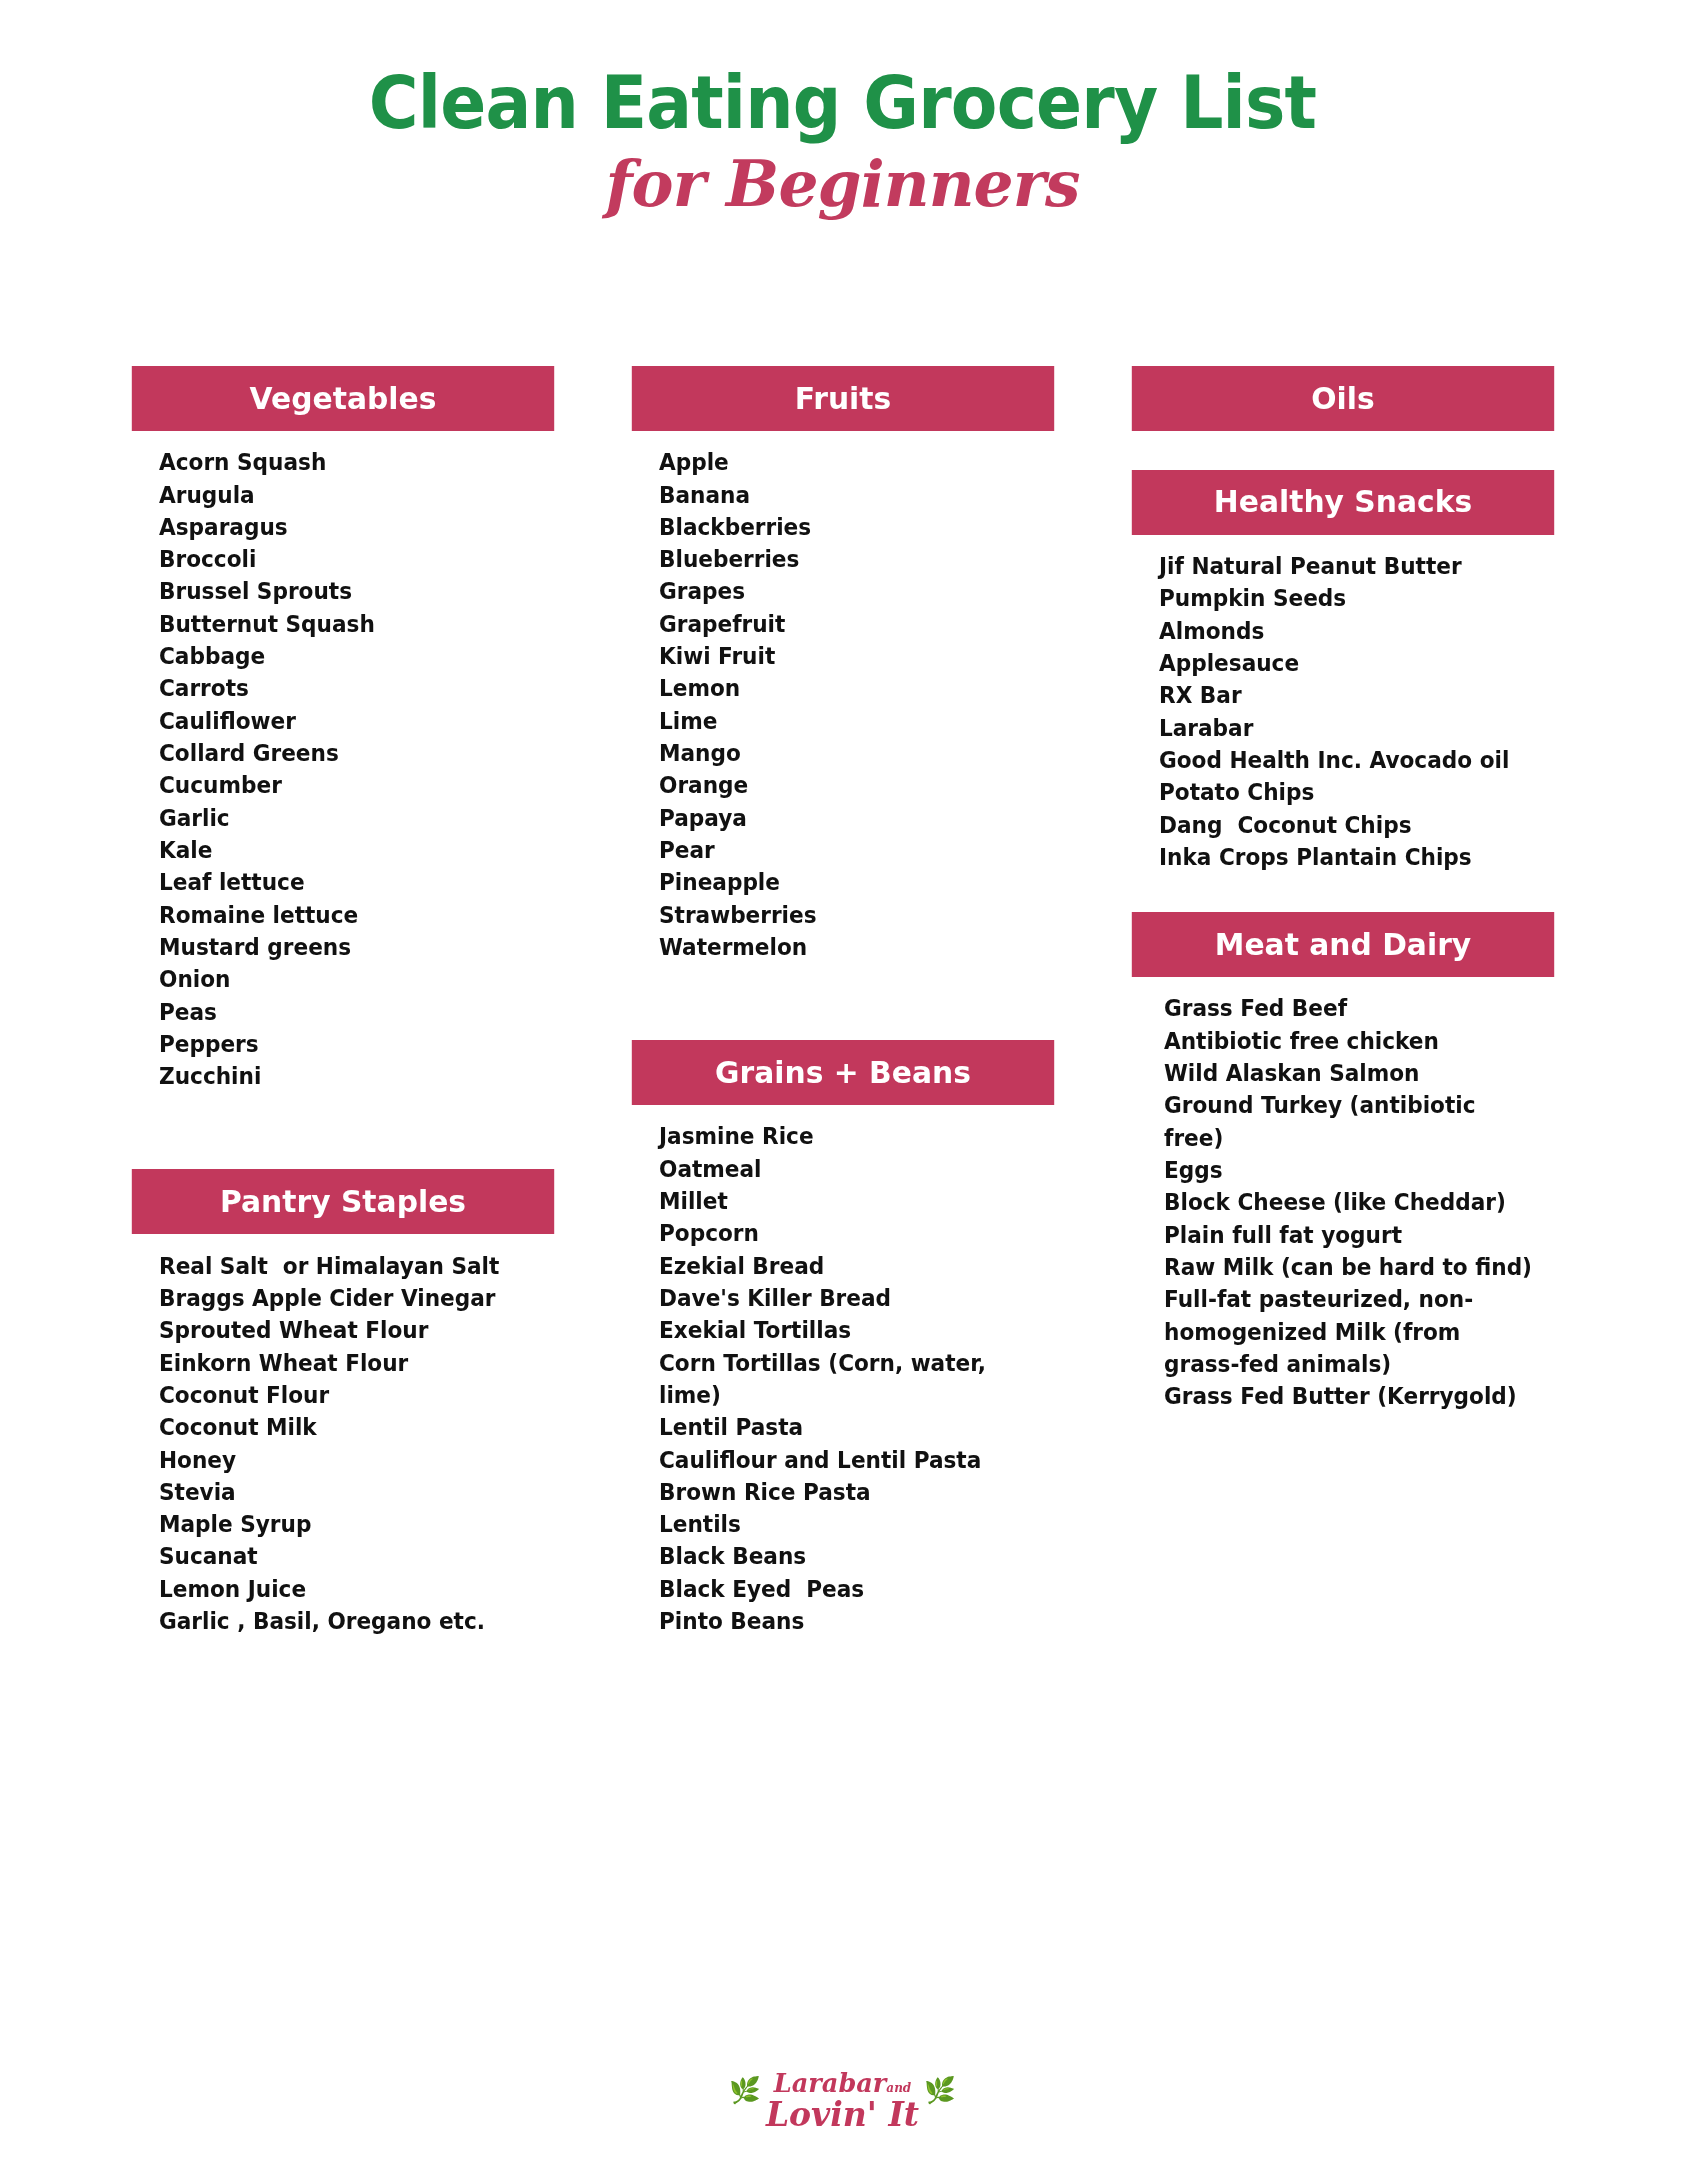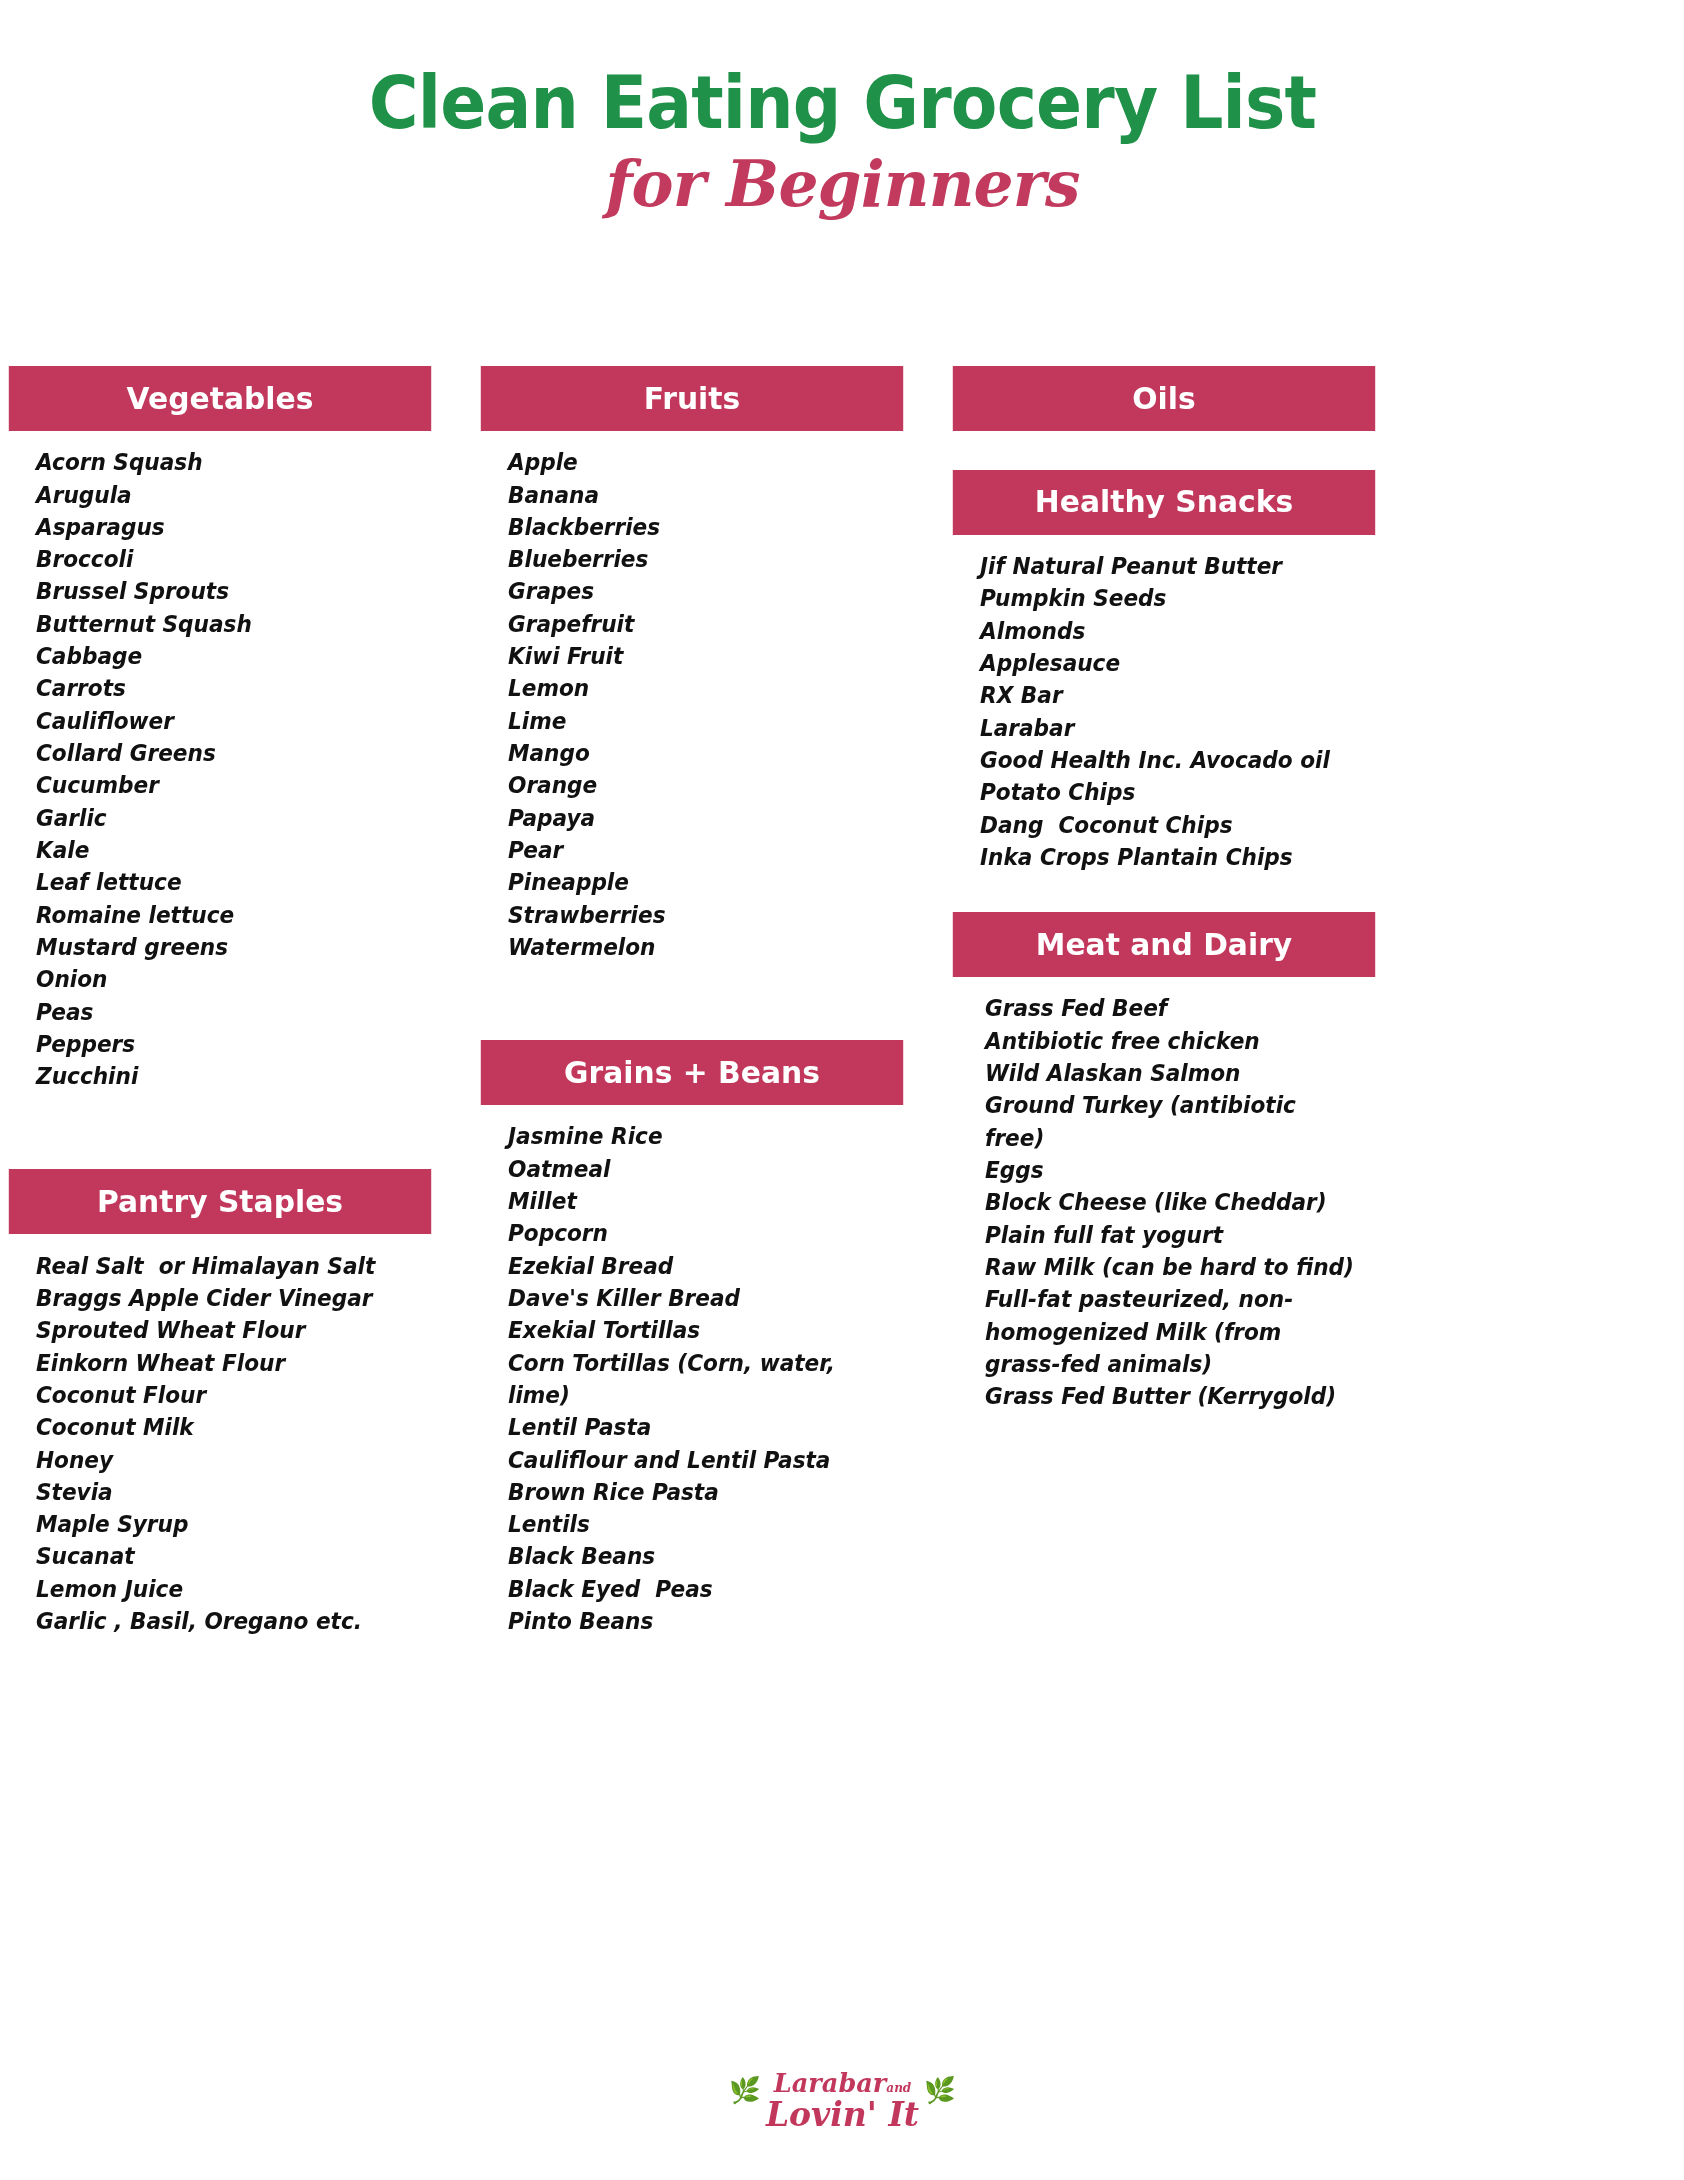--- a/index.html
+++ b/index.html
@@ -49,22 +49,22 @@
     letter-spacing: -0.9px;
   }
 
   
   .columns {
     position: absolute;
     top: 366px;
     left: 0;
     width: 1685px;
     display: flex;
-    justify-content: flex-start;
-    gap: 32px;
+    justify-content: center;
+    gap: 60px;
   }
   .col {
     width: 440px;
   }
   .col-1 { width: 440px; }
   .col-2 { width: 440px; }
   .col-3 { width: 440px; }
 
   .section { margin-bottom: 3.4px; }
 
@@ -78,21 +78,20 @@
     letter-spacing: 0px;
     padding: 13.6px 5.1px 15.3px 5.1px;
     box-sizing: border-box;
     transform: scaleX(0.96);
   }
 
   .items {
     list-style: none;
     margin: 0;
     padding: 15.3px 0 0 36px;
-    font-style: italic;
   }
   .items li {
     font-family: "DejaVu Sans", sans-serif;
     font-weight: bold;
     font-size: 23px;
     line-height: 1.405;
     color: #111111;
     transform: scaleX(0.94);
     transform-origin: left center;
     white-space: pre-wrap;

